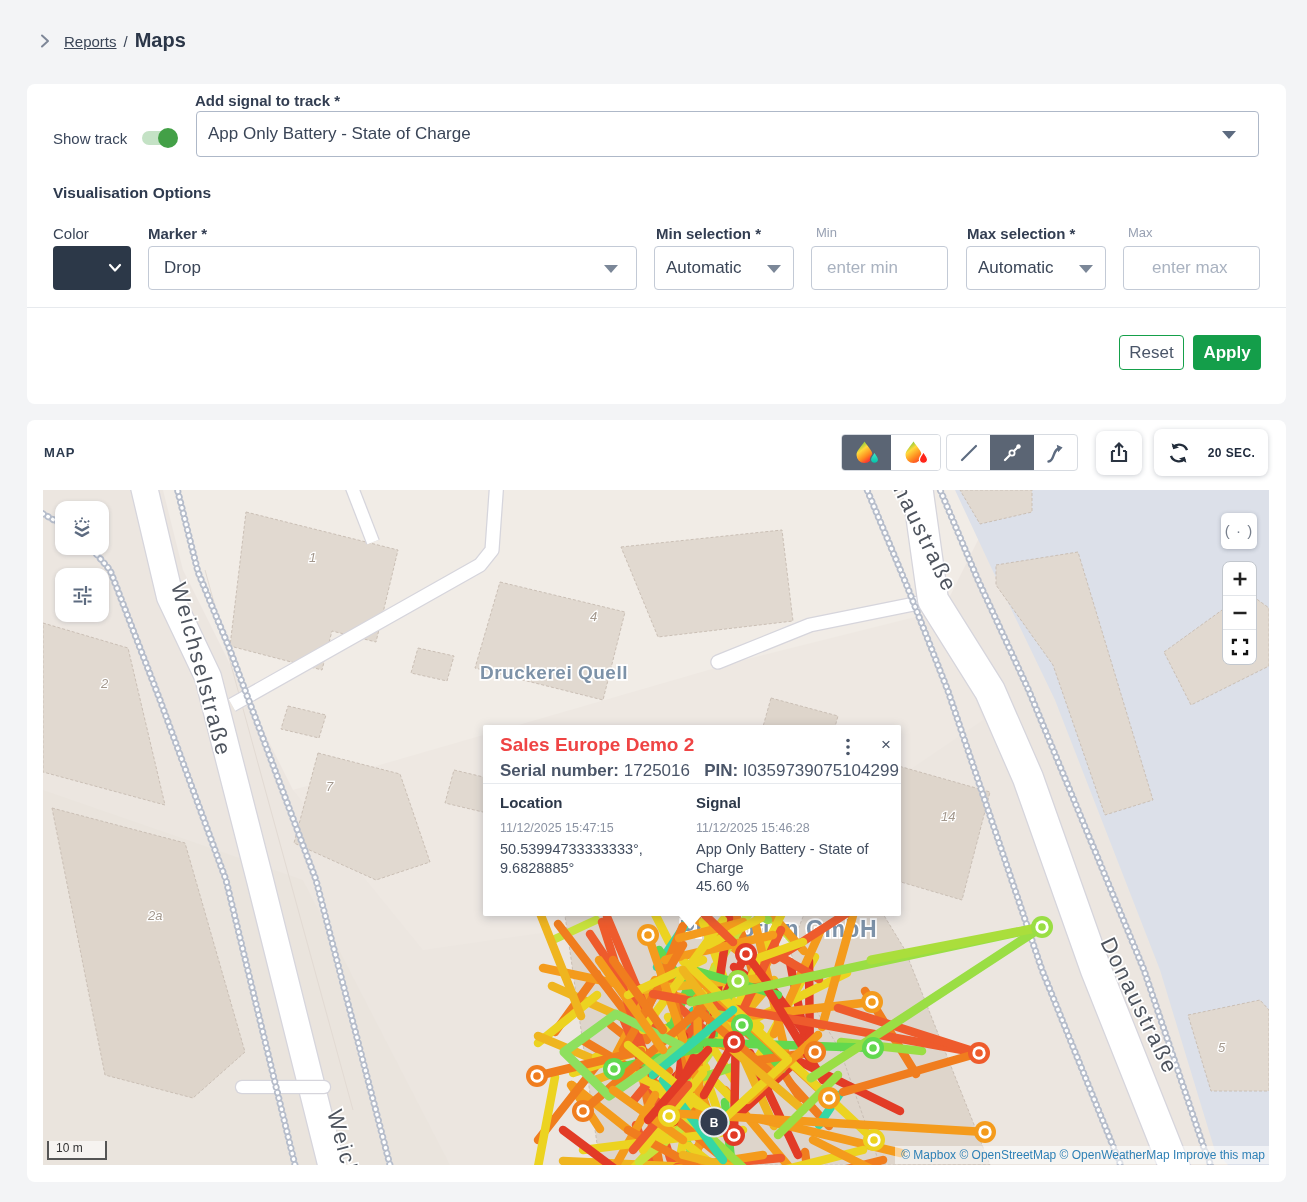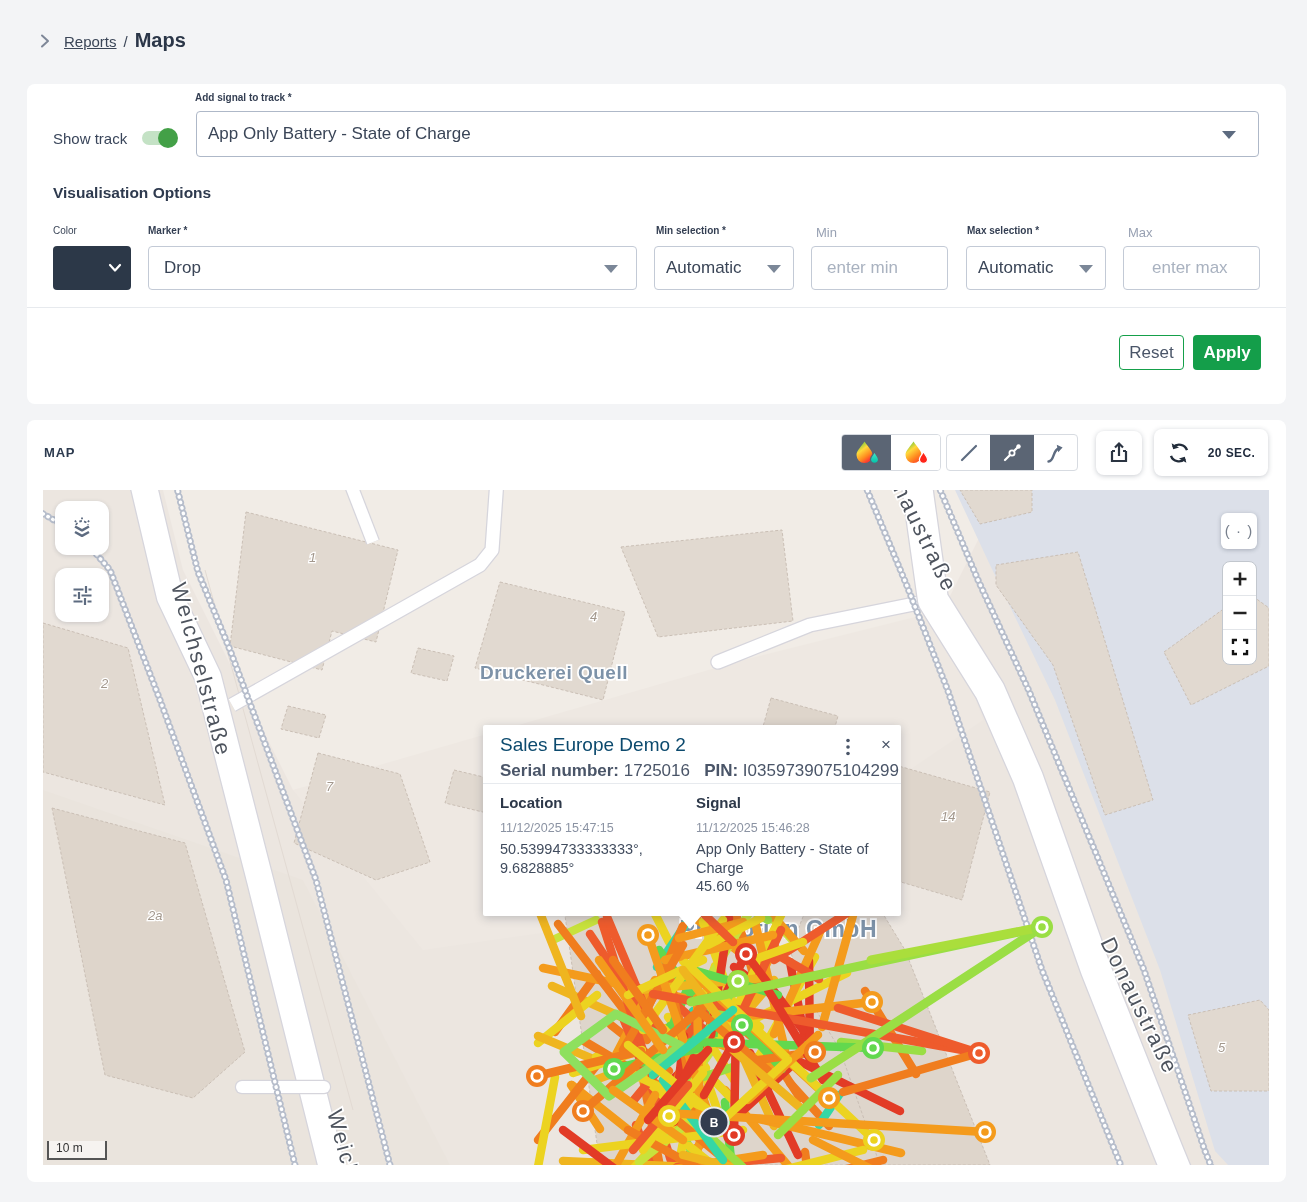--- a/index.html
+++ b/index.html
@@ -1,20 +1,20 @@
 <!DOCTYPE html>
 <html><head>
 <meta charset="utf-8">
 <style>
   * { margin:0; padding:0; box-sizing:border-box; }
   svg text { font-family:"Liberation Sans",sans-serif; }
   html,body { width:1307px; height:1202px; background:#f3f4f6; font-family:"Liberation Sans",sans-serif; position:relative; overflow:hidden; }
   .abs { position:absolute; }
   .card { position:absolute; left:27px; width:1259px; background:#fff; border-radius:8px; }
-  .lbl { font-size:10px; font-weight:bold; color:#333e52; }
+  .lbl { font-size:15px; font-weight:bold; color:#333e52; }
   .lblg { font-size:13px; color:#98a1b3; }
   .sel { position:absolute; background:#fff; border:1px solid #aeb8c8; border-radius:4px; color:#3a4557; font-size:17px; display:flex; align-items:center; }
   .tri { width:0; height:0; border-left:7px solid transparent; border-right:7px solid transparent; border-top:8px solid #5d6b80; position:absolute; }
   .inp { position:absolute; background:#fff; border:1px solid #c3cad6; border-radius:4px; color:#a9b2c0; font-size:17px; display:flex; align-items:center; }
   .mbtn { position:absolute; background:#fff; border-radius:12px; box-shadow:0 1px 4px rgba(40,50,70,.18); }
 </style>
 </head>
 <body>
 
 <div class="abs" style="left:36px;top:27px;height:28px;display:flex;align-items:center;">
@@ -490,35 +490,36 @@
           </svg>
         </div>
       <div style="height:34px;display:flex;align-items:center;justify-content:center;">
           <svg width="18" height="18" viewBox="0 0 18 18" fill="none" stroke="#111" stroke-width="2.4">
             <path d="M2 6 L2 2 L6 2 M12 2 L16 2 L16 6 M16 12 L16 16 L12 16 M6 16 L2 16 L2 12"></path>
           </svg>
         </div>
     </div>
 
     <div class="abs" style="left:440px;top:235px;width:418px;height:191px;background:#fff;border-radius:2px;box-shadow:0 2px 10px rgba(40,50,70,.25);">
-      <div class="abs" style="left:17px;top:9px;font-size:19px;font-weight:normal;color:#0c4a6e;">Sales Europe Demo 2</div>
+      <div class="abs" style="left:17px;top:9px;font-size:19px;font-weight:bold;color:#ef4444;">Sales Europe Demo 2</div>
       <div class="abs" style="left:17px;top:36px;font-size:17px;color:#4a5568;"><b>Serial number:</b> 1725016&nbsp;&nbsp;&nbsp;<b>PIN:</b> I0359739075104299</div>
       <div class="abs" style="left:398px;top:10px;font-size:17px;color:#4a5568;">×</div>
       <svg class="abs" width="4" height="18" viewBox="0 0 4 18" style="left:363px;top:13px;">
           <circle cx="2" cy="2.5" r="1.8" fill="#4a5568"></circle>
           <circle cx="2" cy="9" r="1.8" fill="#4a5568"></circle>
           <circle cx="2" cy="15.5" r="1.8" fill="#4a5568"></circle>
         </svg>
       <div class="abs" style="left:0;top:58px;width:418px;height:1px;background:#e7eaee;"></div>
       <div class="abs" style="left:17px;top:69px;font-size:15px;font-weight:bold;color:#2d3849;">Location</div>
       <div class="abs" style="left:213px;top:69px;font-size:15px;font-weight:bold;color:#2d3849;">Signal</div>
       <div class="abs" style="left:17px;top:96px;font-size:12.5px;color:#8b93a3;">11/12/2025 15:47:15</div>
       <div class="abs" style="left:213px;top:96px;font-size:12.5px;color:#8b93a3;">11/12/2025 15:46:28</div>
       <div class="abs" style="left:17px;top:115px;width:180px;font-size:14.5px;line-height:19px;color:#414c5e;">50.53994733333333°, 9.6828885°</div>
       <div class="abs" style="left:213px;top:115px;width:185px;font-size:14.5px;line-height:19px;color:#414c5e;">App Only Battery - State of Charge</div>
       <div class="abs" style="left:213px;top:153px;font-size:14.5px;color:#414c5e;">45.60 %</div>
       <div class="abs" style="left:196px;top:191px;width:0;height:0;border-left:11px solid transparent;border-right:11px solid transparent;border-top:13px solid #fff;"></div>
     </div>
 
     <div class="abs" style="left:4px;top:651px;width:60px;height:19px;background:rgba(255,255,255,.55);border:2px solid #555;border-top:none;font-size:12px;color:#333;padding-left:7px;">10 m</div>
 
+    <div class="abs" style="right:0;top:656px;height:18px;background:rgba(255,255,255,.55);font-size:12px;color:#2f81b6;padding:2px 4px 0 6px;white-space:nowrap;">© Mapbox © OpenStreetMap © OpenWeatherMap Improve this map</div>
   </div>
 </div>
 
 </body></html>

